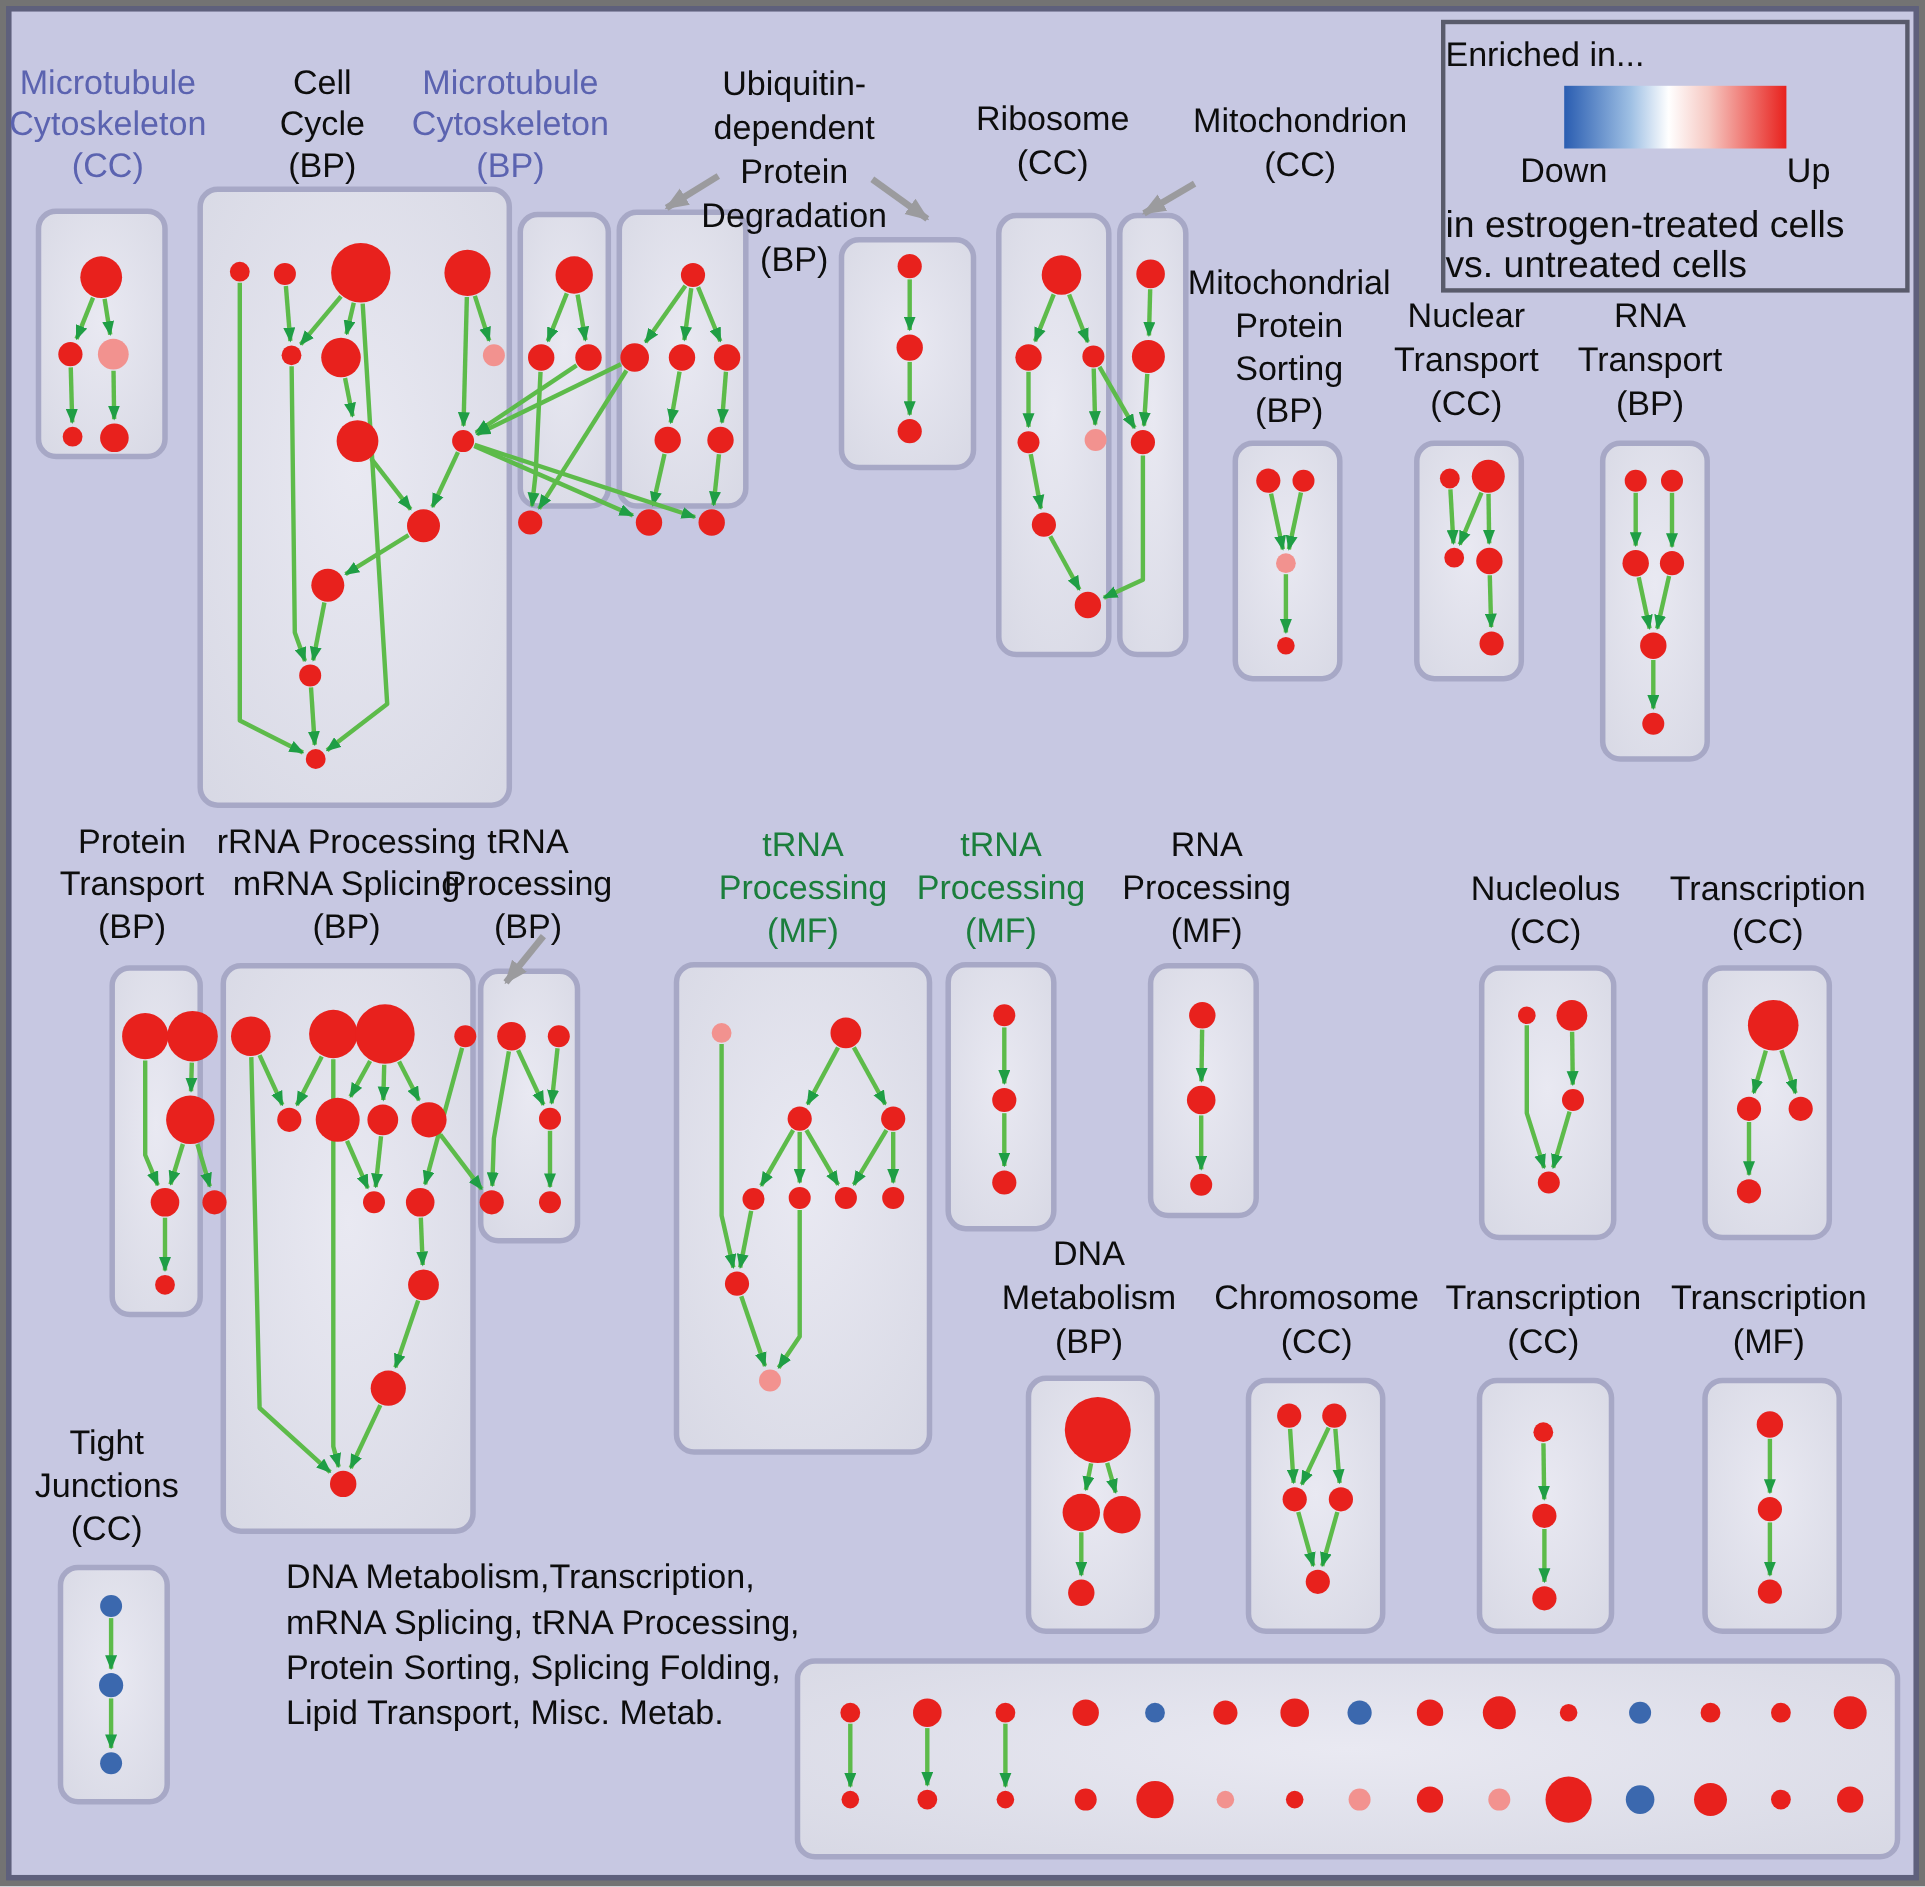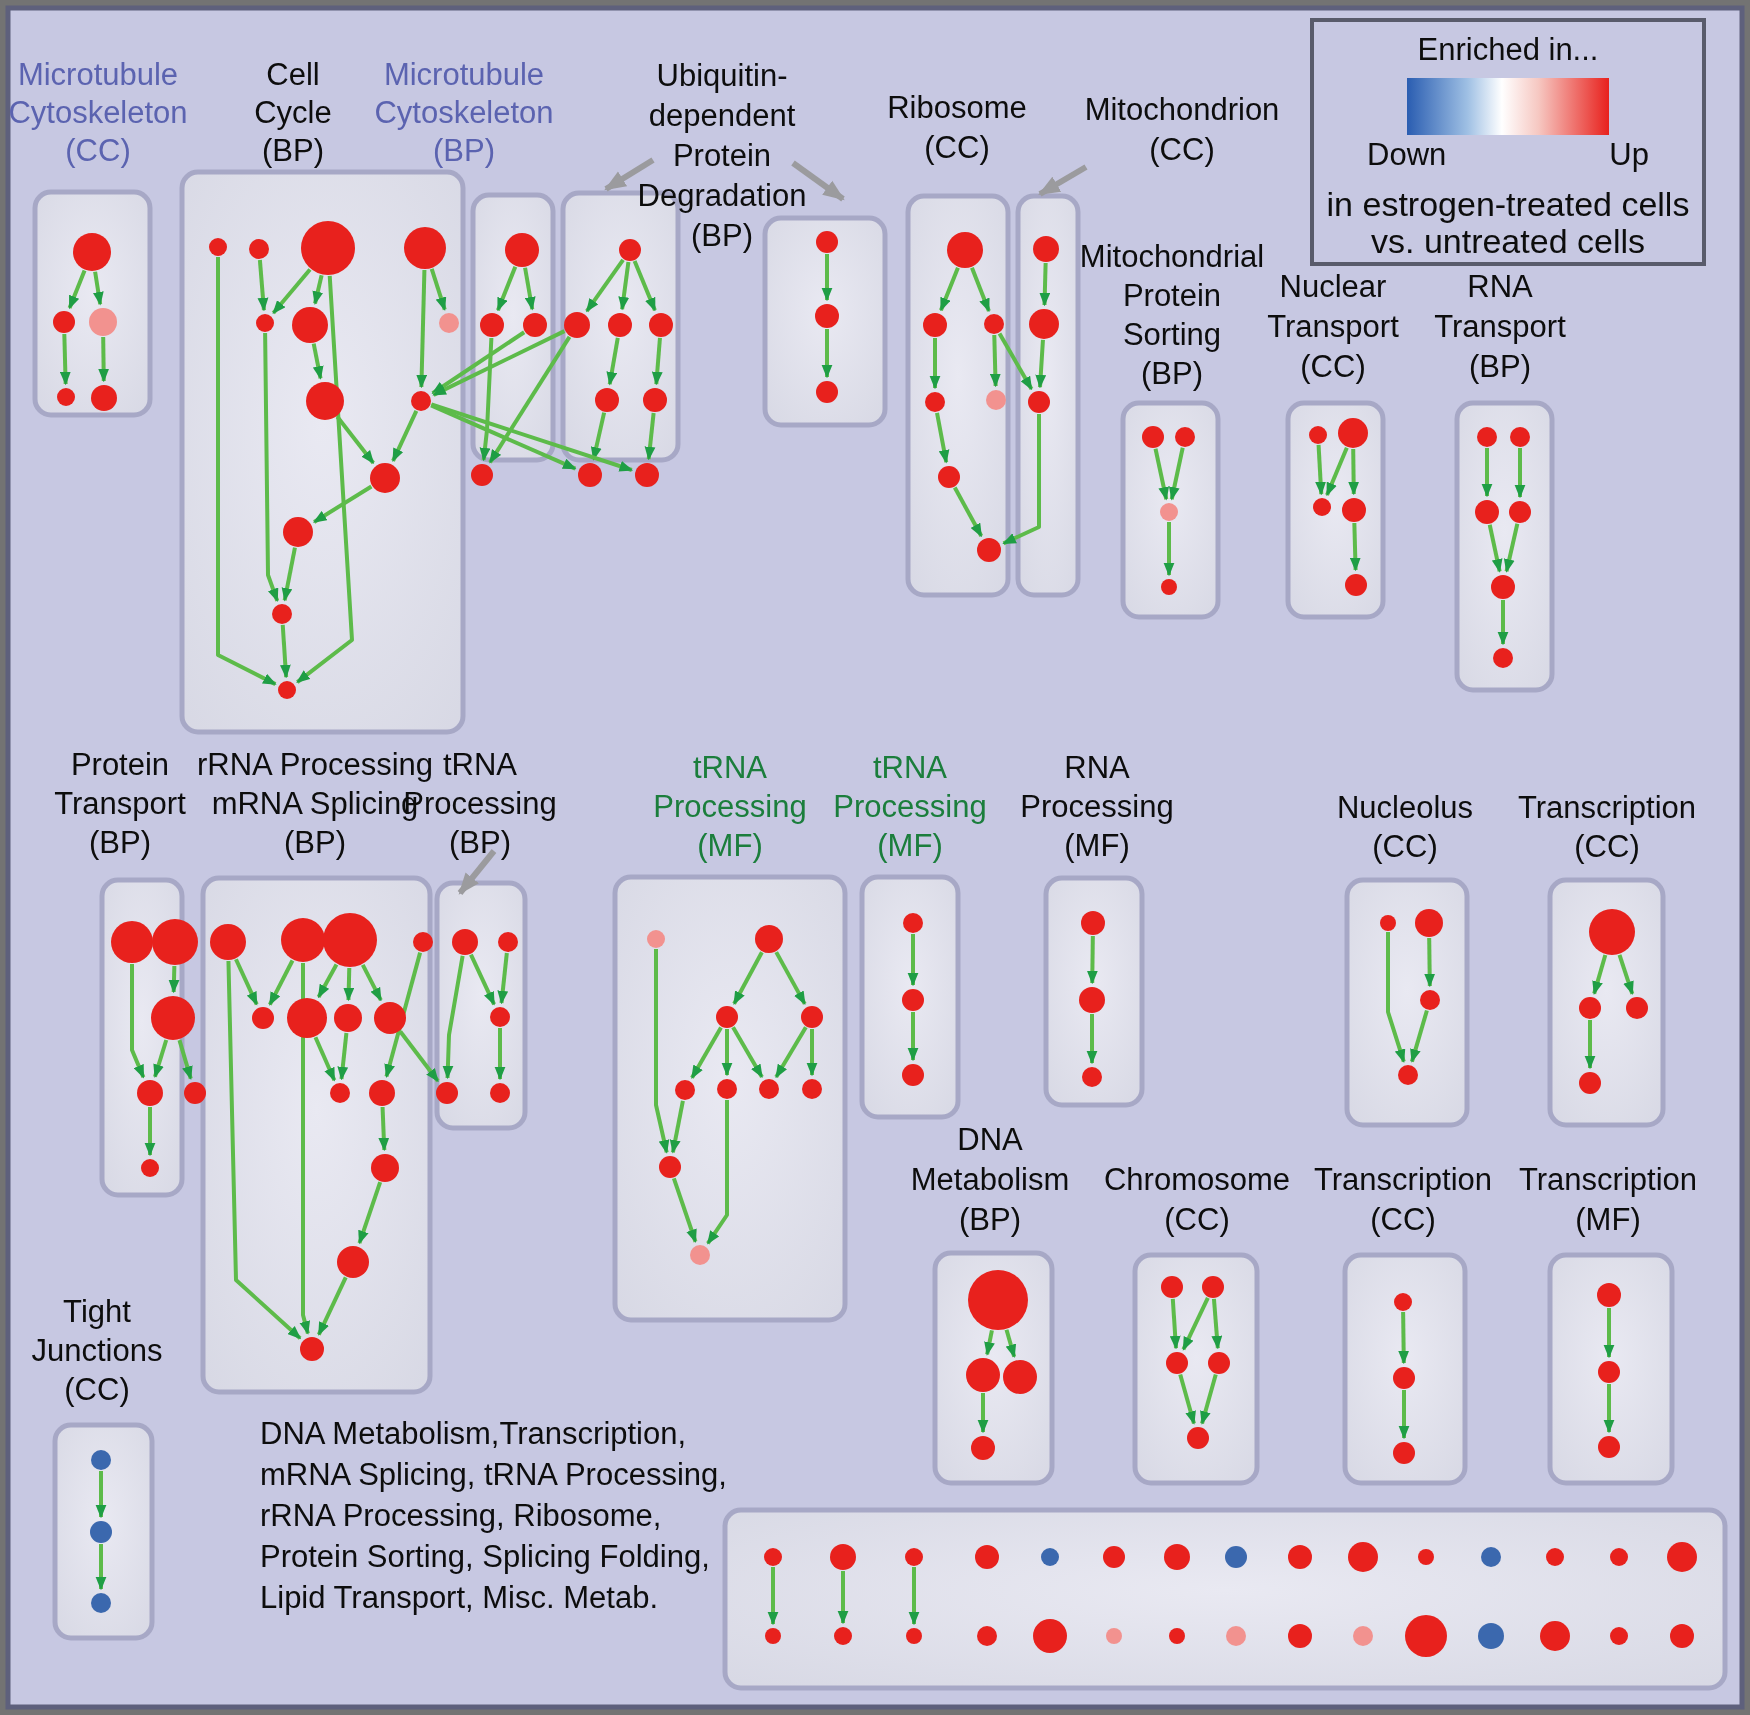--- a/index.html
+++ b/index.html
@@ -1,19 +1,19 @@
 <!DOCTYPE html>
 <html><head>
 <meta charset="utf-8">
 <style>
   html,body{margin:0;padding:0;background:#ffffff;font-family:"Liberation Sans","DejaVu Sans",sans-serif;}
   .stage{position:relative;width:1750px;height:1715px;background:#737373;overflow:hidden;}
   #diagram{position:absolute;left:0;top:0;}
-  .legend{position:absolute;left:1310px;top:18px;width:396px;height:248px;box-sizing:border-box;
-          border:4px solid #595b6b;background:#c7c8e2;text-align:center;color:#0d0d0d;}
+  .legend{position:absolute;left:1310px;top:18px;width:426px;height:248px;box-sizing:border-box;
+          border:4px solid #595b6b;background:#c7c8e2;text-align:left;color:#0d0d0d;}
   .legend-title{font-size:31px;margin-top:10px;}
   .legend-bar{width:202px;height:57px;margin:10px auto 0 auto;
               background:linear-gradient(90deg,#2a5db1 0%,#9fc0e4 30%,#ffffff 47%,#f6c8c2 65%,#e8211d 100%);}
   .legend-du{width:282px;margin:2px auto 13px auto;display:flex;justify-content:space-between;font-size:31px;}
   .legend-sub{font-size:34px;line-height:37px;}
   .caption{position:absolute;left:228px;top:1413px;font-size:31px;line-height:41px;color:#0d0d0d;white-space:nowrap;margin-left:32px;}
 </style>
 </head>
 <body>
 
@@ -373,17 +373,16 @@
       <span>Down</span>
       <span>Up</span>
     </div>
     <div class="legend-sub">in estrogen-treated cells</div>
     <div class="legend-sub">vs. untreated cells</div>
   </div>
 
   <div class="caption">
     <div>DNA Metabolism,Transcription,</div>
     <div>mRNA Splicing, tRNA Processing,</div>
-    <div>rRNA Processing, Ribosome,</div>
     <div>Protein Sorting, Splicing Folding,</div>
     <div>Lipid Transport, Misc. Metab.</div>
   </div>
 </div>
 
 </body></html>

